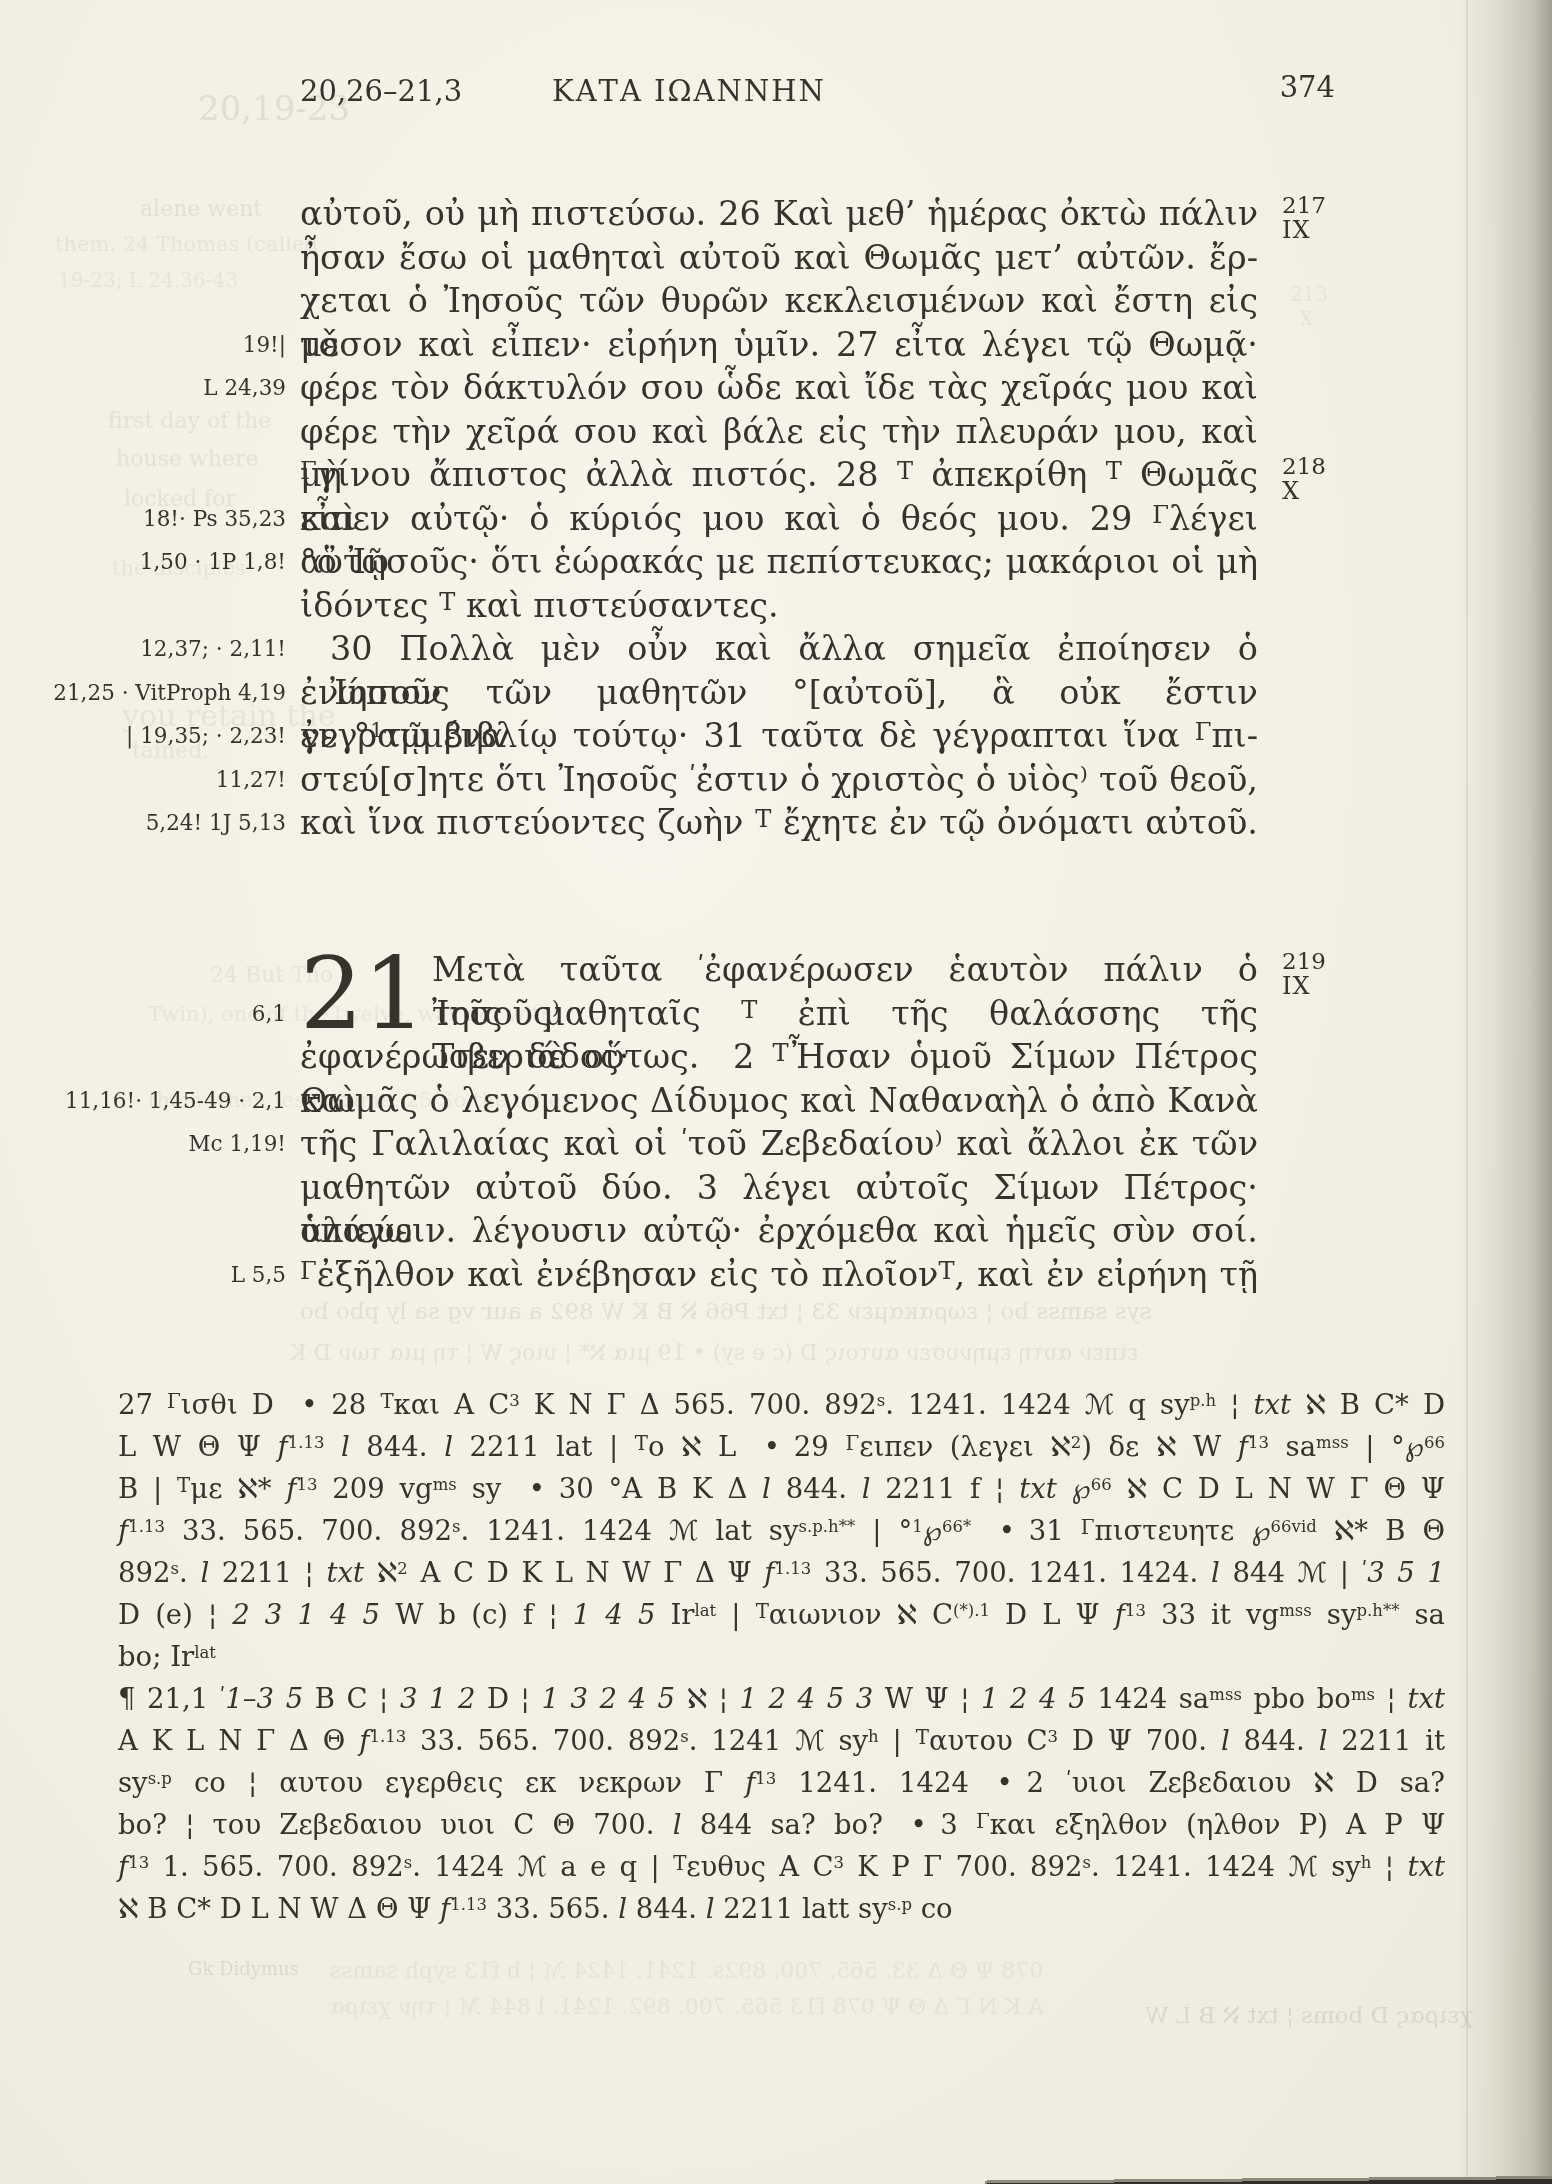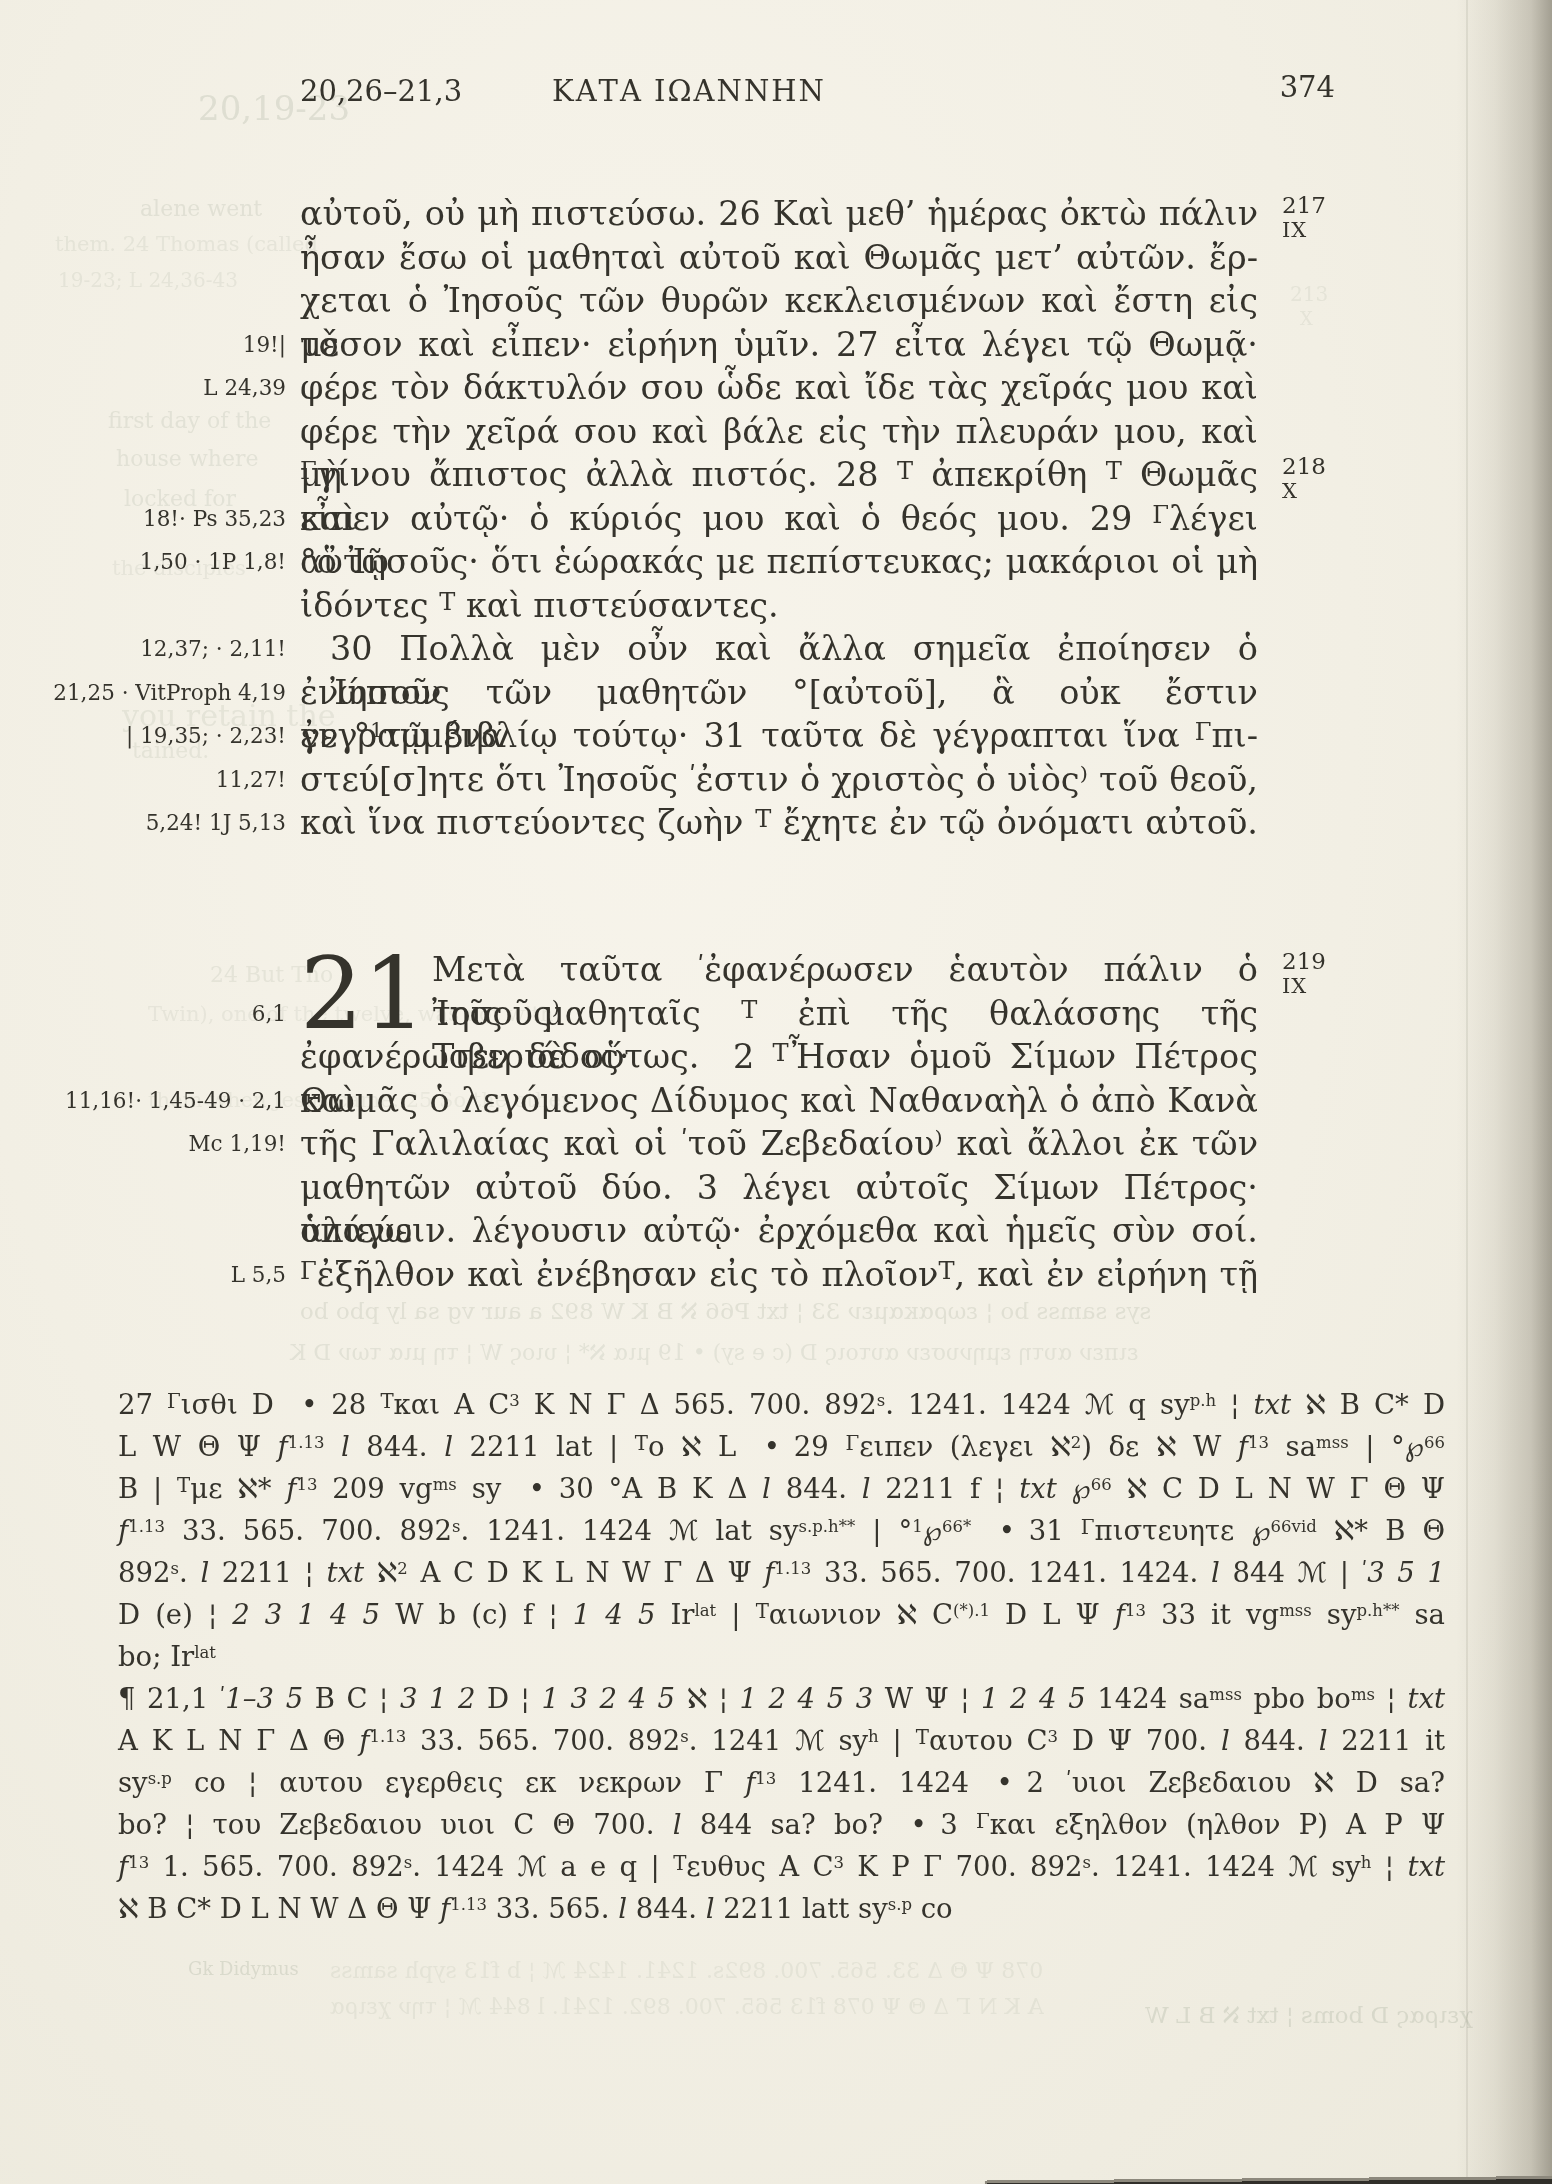--- a/index.html
+++ b/index.html
@@ -28,21 +28,21 @@
     text-align:justify;text-align-last:justify;}
   .aline.noj{text-align-last:left;}
   .b{font-weight:normal;}
   .i{font-style:italic;}
   .s{vertical-align:0.5em;font-size:0.6em;line-height:0;}
   .m{vertical-align:0.28em;font-size:0.72em;line-height:0;}
   .ref{position:absolute;right:calc(100% + 14px);top:0;font-size:21.5px;line-height:43.5px;
     white-space:nowrap;text-align:right;}
   .side{position:absolute;left:calc(100% + 24px);top:1px;width:84px;text-align:center;
     font-size:23px;line-height:25px;}
-  .side .rom{font-size:21px;letter-spacing:1px;}
+  .side .rom{font-size:24px;letter-spacing:1px;}
   #ch21num{position:absolute;left:0;top:-4px;font-size:99px;line-height:1;}
   .ghostlayer{position:absolute;inset:0;filter:blur(0.7px);color:#8b9682;}
   .ghost{position:absolute;white-space:nowrap;}
   .ghost.mir{transform:scaleX(-1);}
 </style>
 </head>
 <body>
 
 <div class="page">
 

